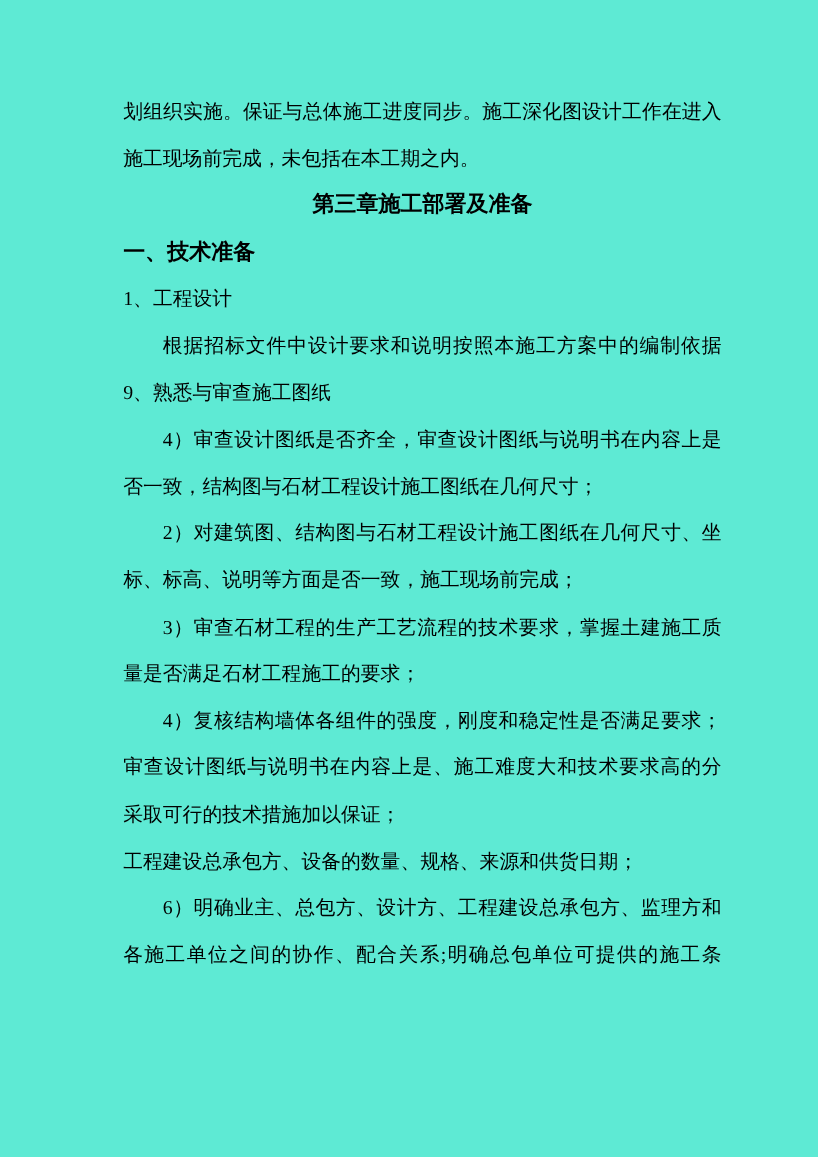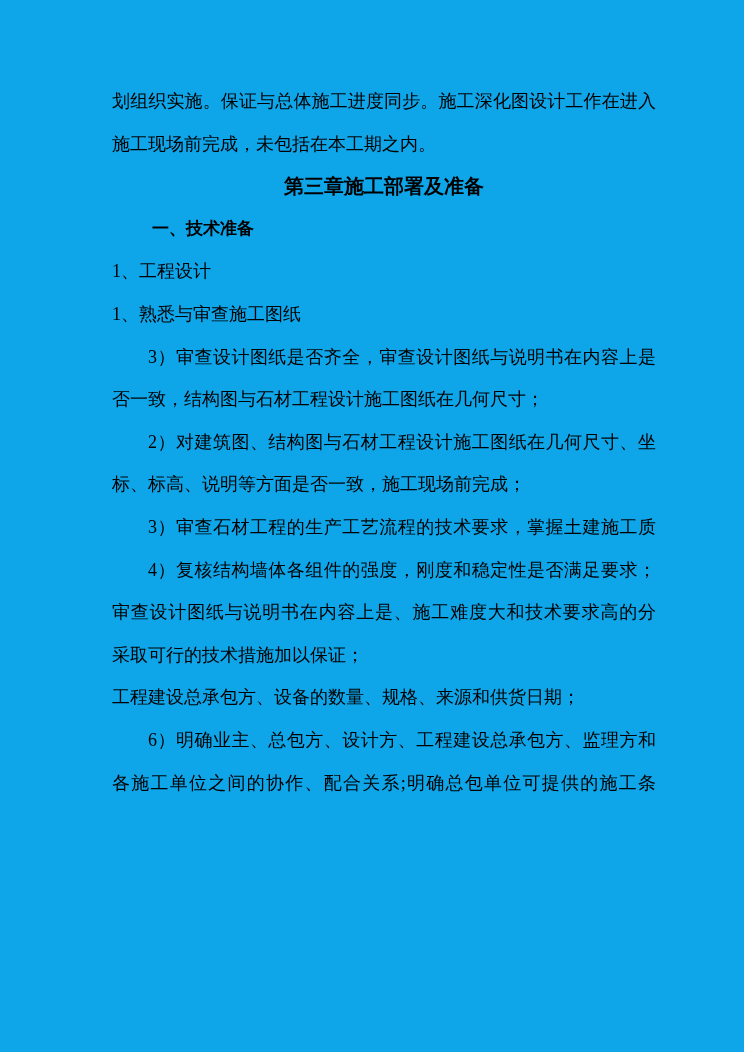--- a/index.html
+++ b/index.html
@@ -1,20 +1,20 @@
 <!DOCTYPE html>
 <html><head>
 <meta charset="utf-8">
 <style>
   html, body { margin: 0; padding: 0; background: #ffffff; }
   .page {
     position: relative;
     width: 744px;
     height: 1052px;
-    background: #0ea5e9;
+    background: #5eead4;
     color: #000000;
     overflow: hidden;
     font-family: "Liberation Serif", "DejaVu Serif", serif;
   }
   .content {
     padding: 80px 88px 0 112px;
   }
   .line {
     font-size: 18px;
     line-height: 42.6px;
@@ -27,40 +27,41 @@
   .jfull { text-align-last: justify; }
   .indent { text-indent: 36px; }
   .chapter {
     font-weight: bold;
     font-size: 20px;
     text-align: right;
     text-align-last: center;
   }
   .section {
     font-weight: bold;
-    font-size: 17px;
-    margin-left: 40px;
+    font-size: 20px;
   }
 </style>
 </head>
 <body>
 
 <div class="page">
   <div class="content">
     <div class="line jfull">划组织实施。保证与总体施工进度同步。施工深化图设计工作在进入</div>
     <div class="line">施工现场前完成，未包括在本工期之内。</div>
     <div class="line chapter">第三章施工部署及准备</div>
     <div class="line section">一、技术准备</div>
     <div class="line">1、工程设计</div>
-    <div class="line">1、熟悉与审查施工图纸</div>
-    <div class="line indent jfull">3）审查设计图纸是否齐全，审查设计图纸与说明书在内容上是</div>
+    <div class="line indent jfull">根据招标文件中设计要求和说明按照本施工方案中的编制依据</div>
+    <div class="line">9、熟悉与审查施工图纸</div>
+    <div class="line indent jfull">4）审查设计图纸是否齐全，审查设计图纸与说明书在内容上是</div>
     <div class="line">否一致，结构图与石材工程设计施工图纸在几何尺寸；</div>
     <div class="line indent jfull">2）对建筑图、结构图与石材工程设计施工图纸在几何尺寸、坐</div>
     <div class="line">标、标高、说明等方面是否一致，施工现场前完成；</div>
     <div class="line indent jfull">3）审查石材工程的生产工艺流程的技术要求，掌握土建施工质</div>
+    <div class="line">量是否满足石材工程施工的要求；</div>
     <div class="line indent jfull">4）复核结构墙体各组件的强度，刚度和稳定性是否满足要求；</div>
     <div class="line jfull">审查设计图纸与说明书在内容上是、施工难度大和技术要求高的分</div>
     <div class="line">采取可行的技术措施加以保证；</div>
     <div class="line">工程建设总承包方、设备的数量、规格、来源和供货日期；</div>
     <div class="line indent jfull">6）明确业主、总包方、设计方、工程建设总承包方、监理方和</div>
     <div class="line">各施工单位之间的协作、配合关系;明确总包单位可提供的施工条件。</div>
   </div>
 </div>
 
 </body></html>

